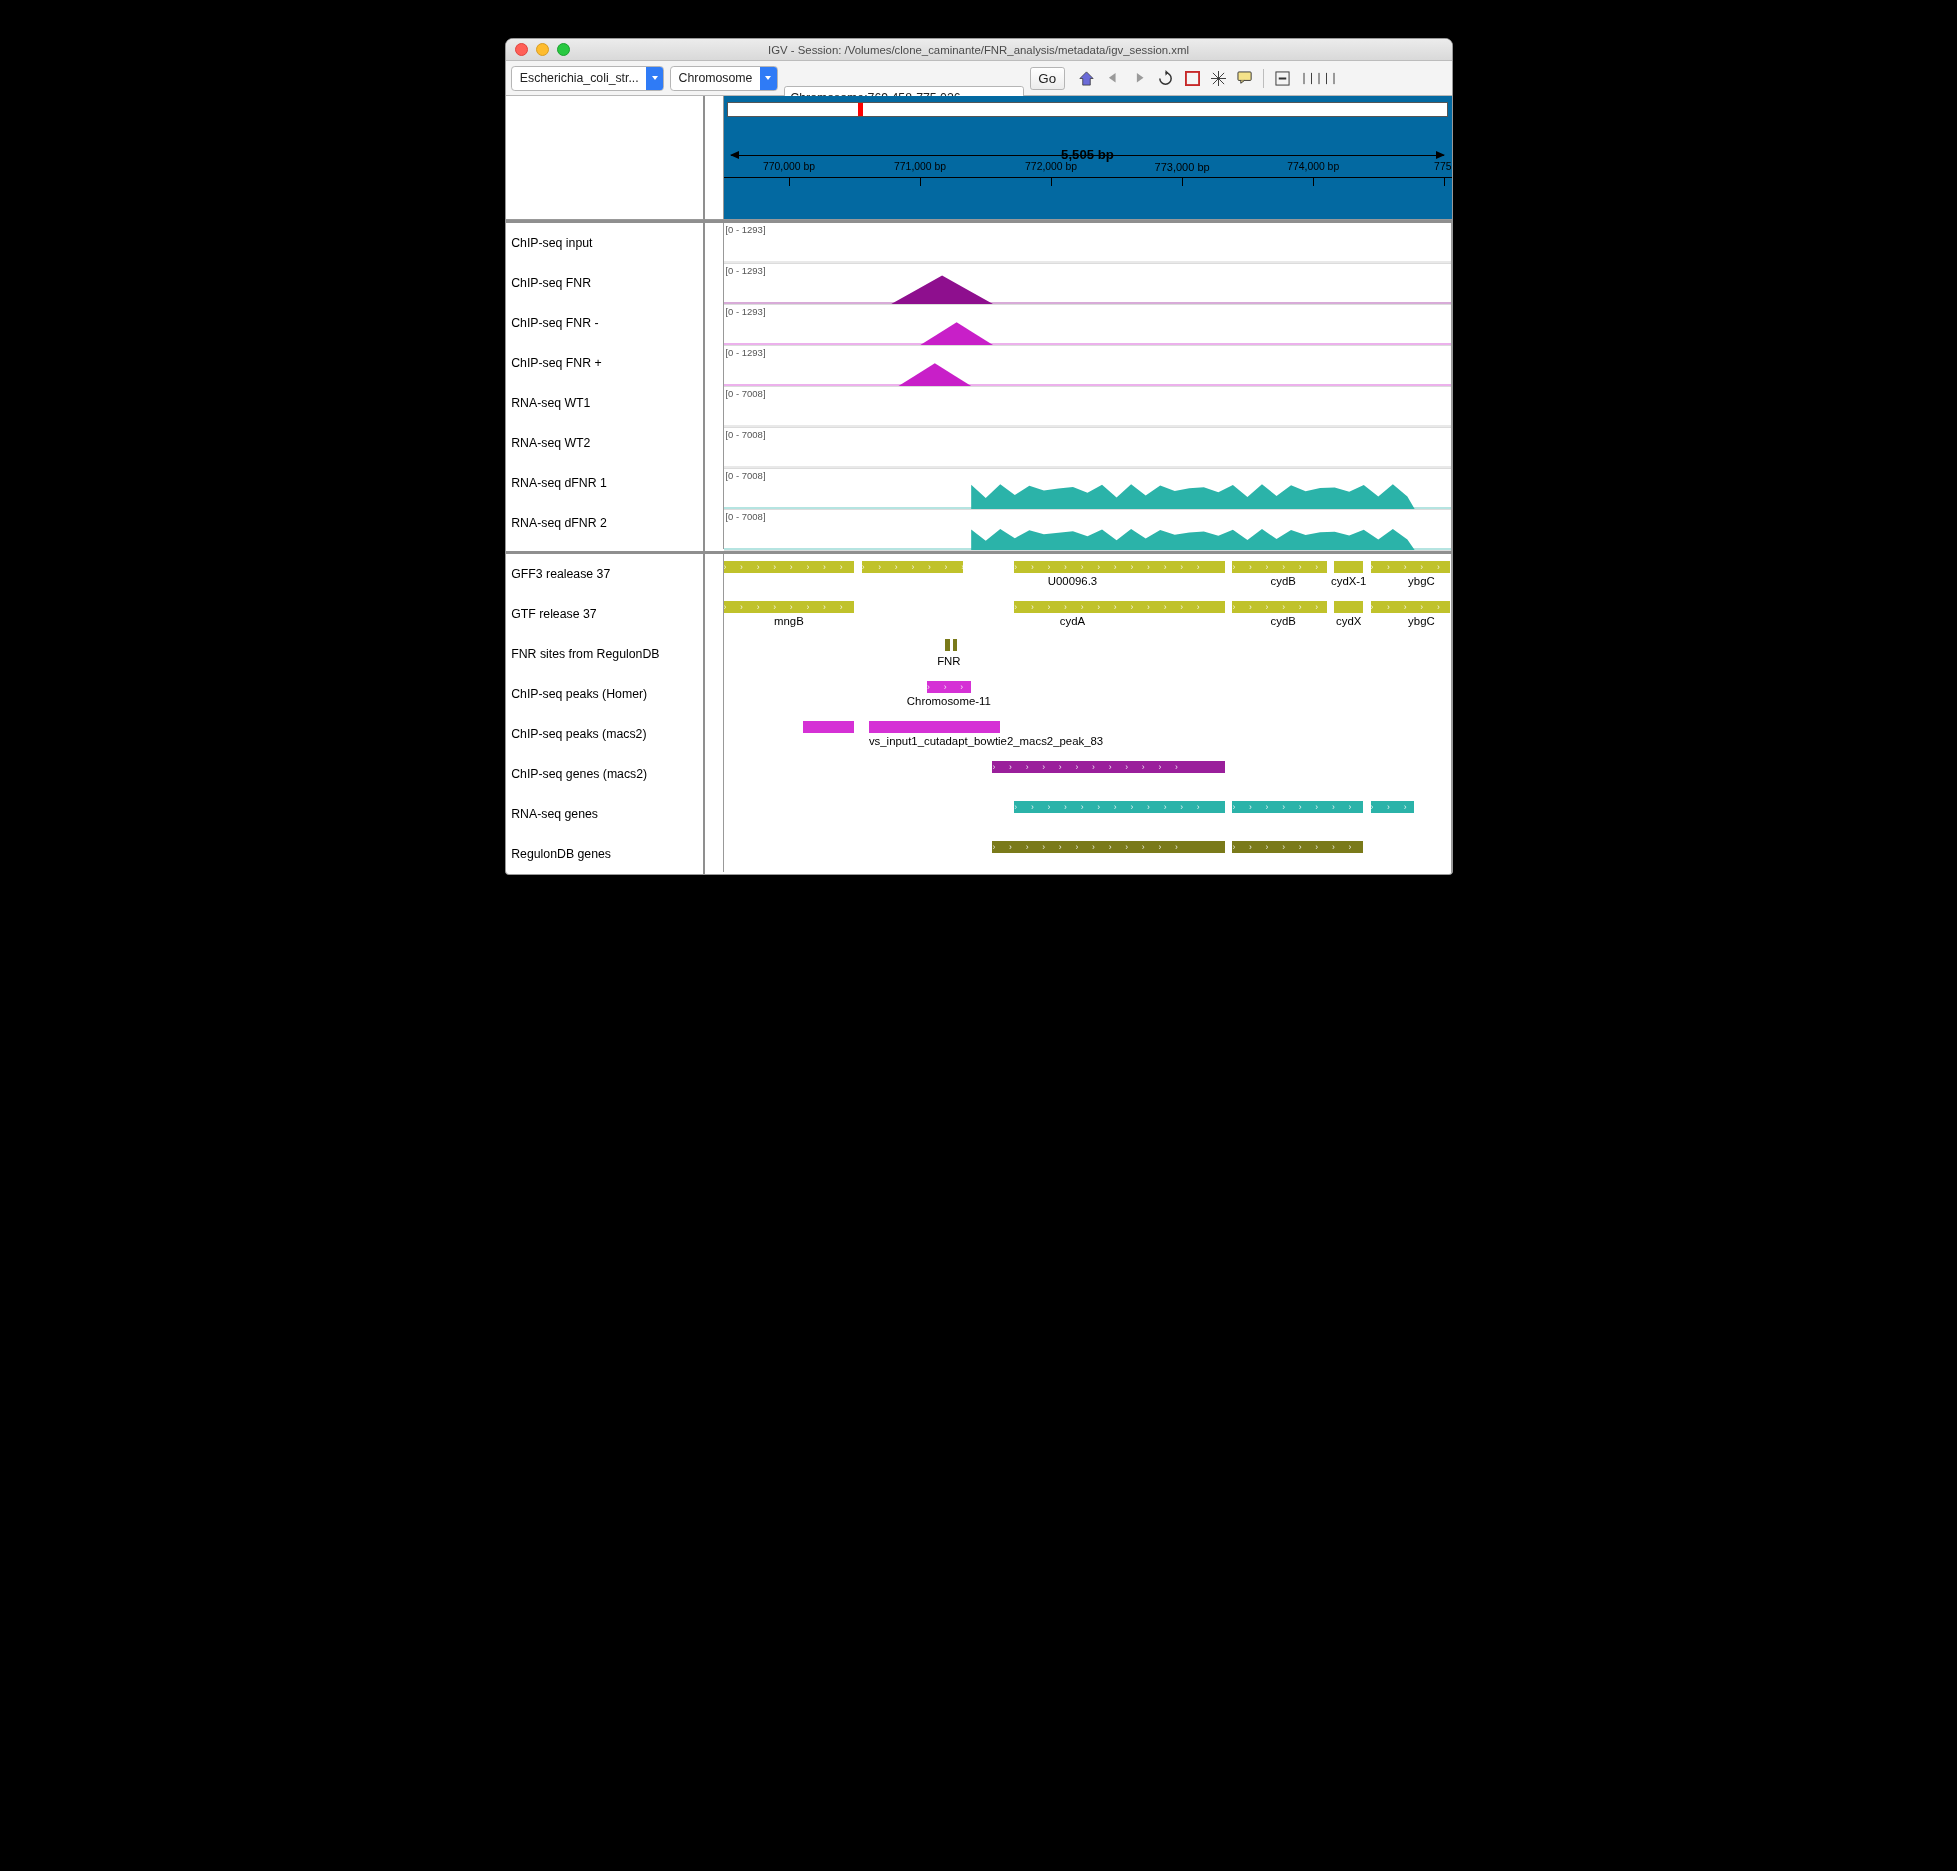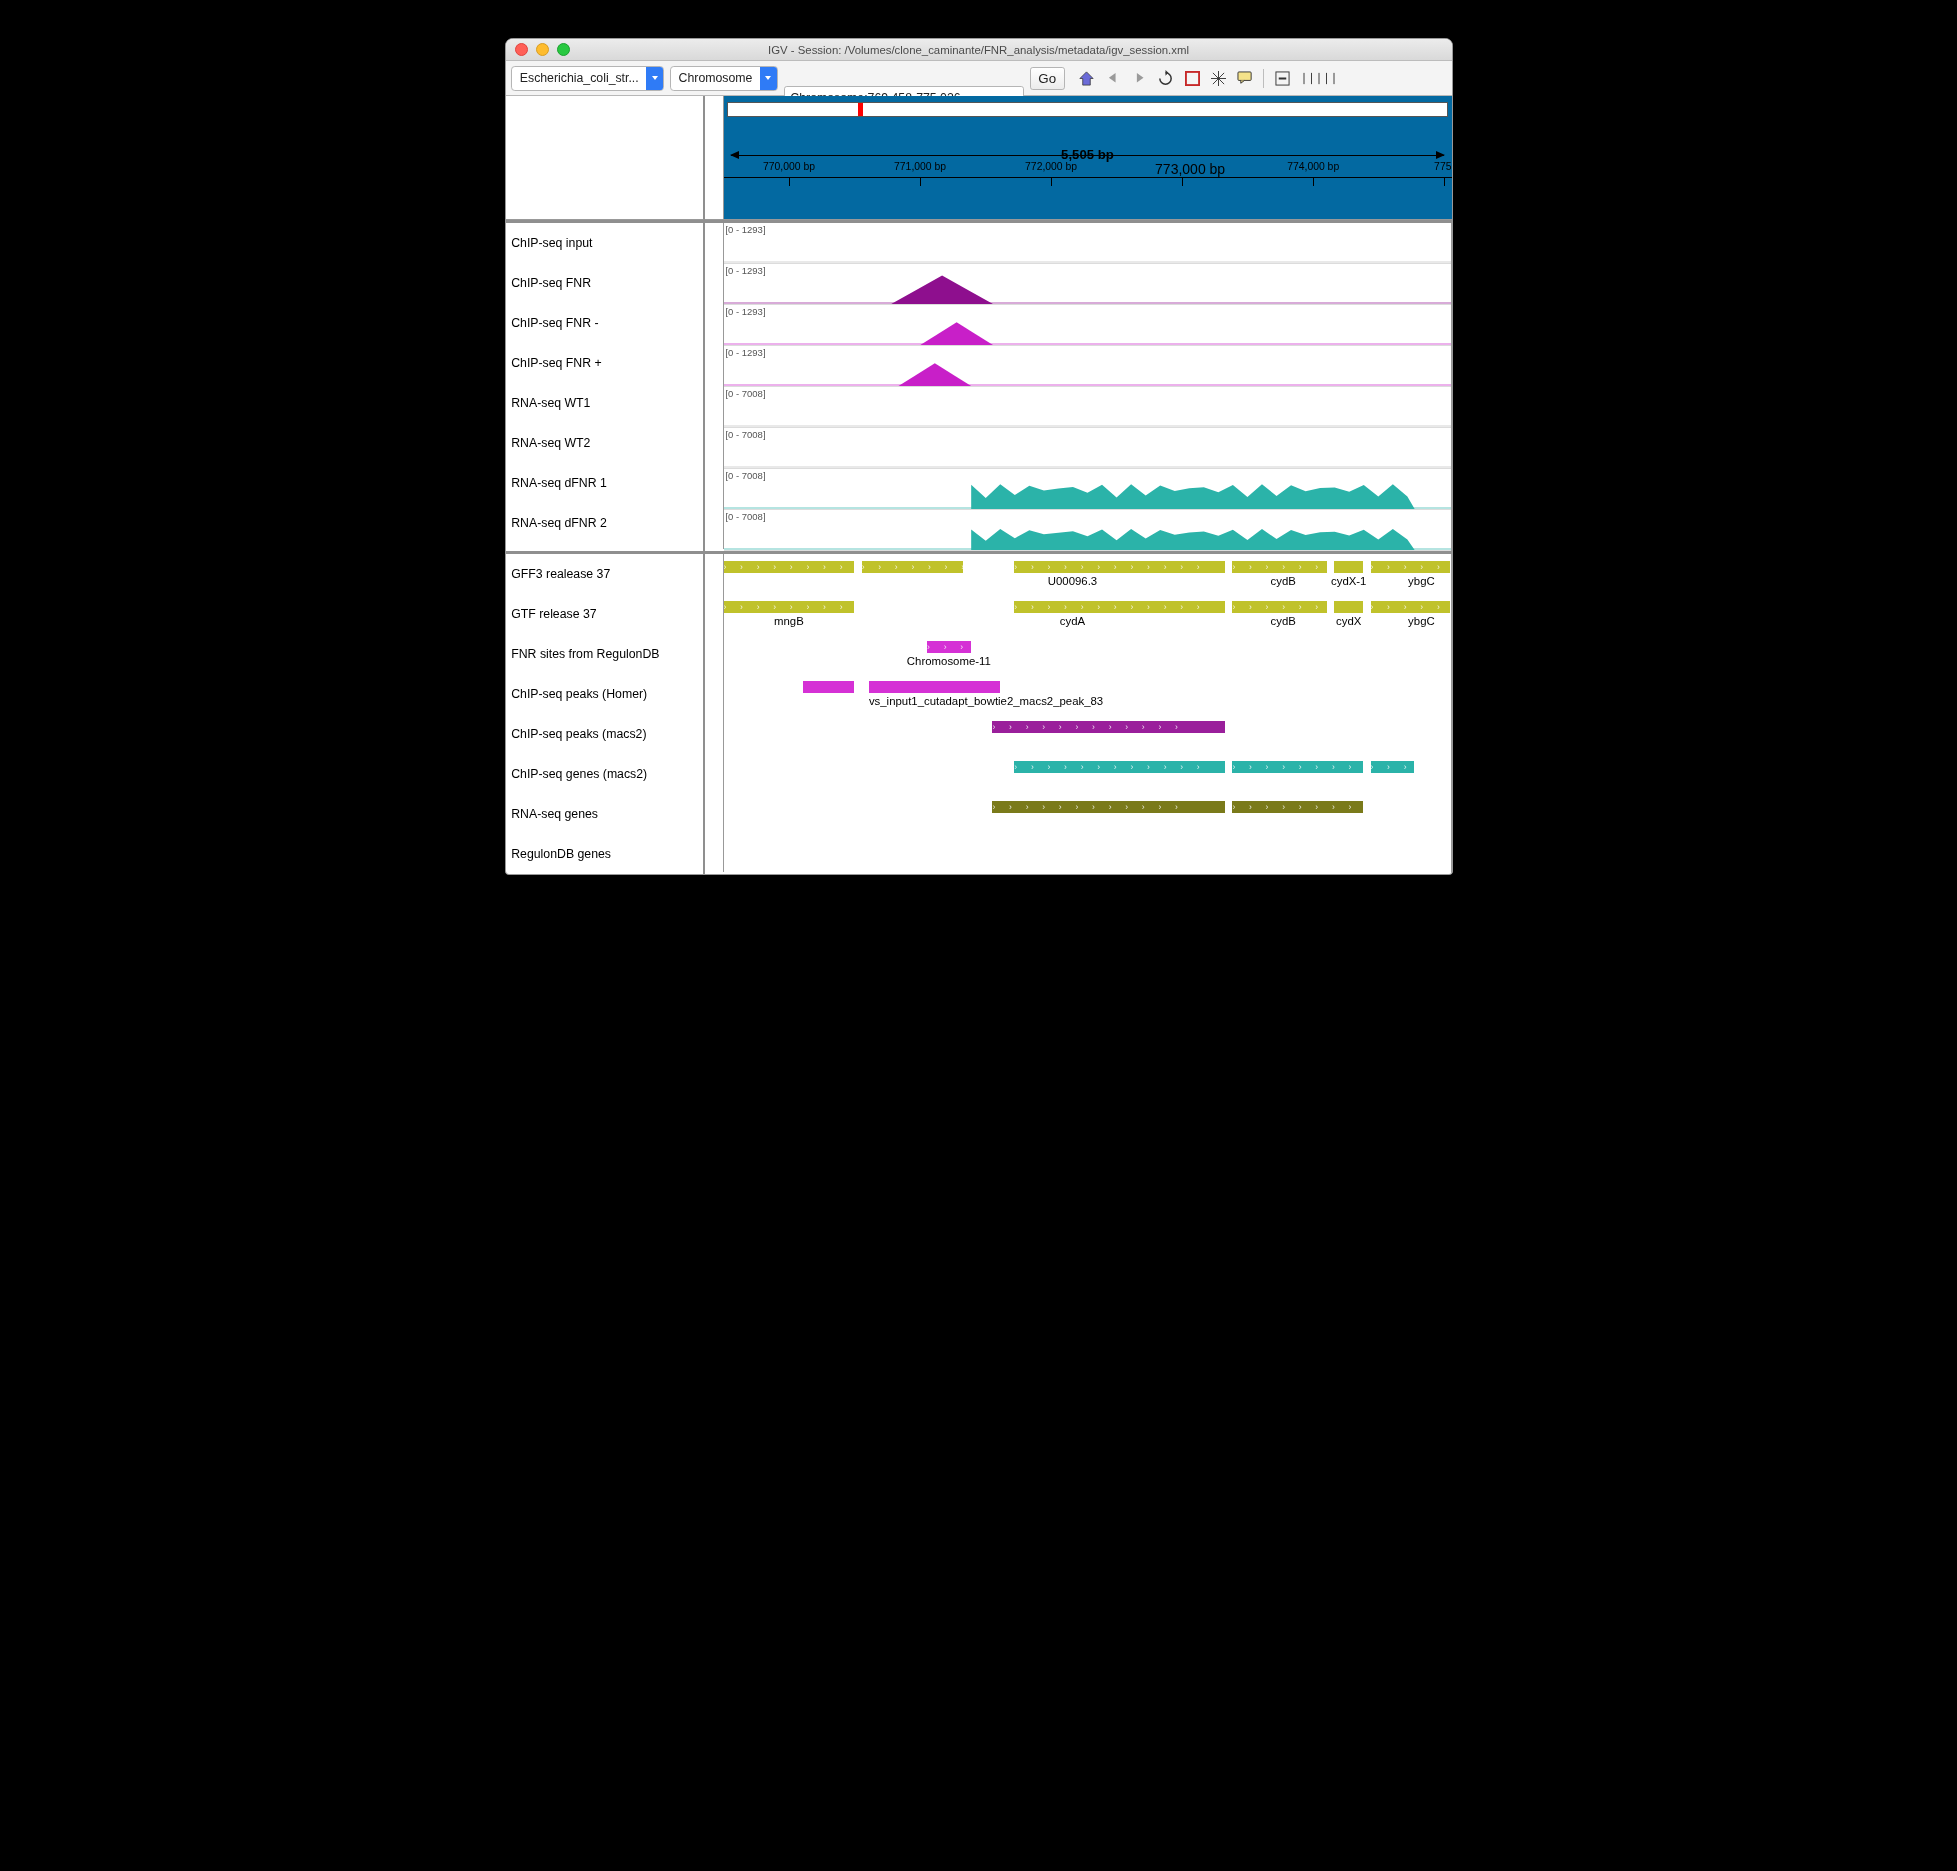--- a/index.html
+++ b/index.html
@@ -165,21 +165,21 @@
           </div>
           <div style="position: absolute; left: 27%; top: 0px;">
             <div style="position:absolute;top:-17px;left:0;transform:translateX(-50%);font-size:10.4px;white-space:nowrap">771,000 bp</div>
             <div style="width:0.9px;height:7.6px;background:#000;margin:0 auto"></div>
           </div>
           <div style="position: absolute; left: 45%; top: 0px;">
             <div style="position:absolute;top:-17px;left:0;transform:translateX(-50%);font-size:10.4px;white-space:nowrap">772,000 bp</div>
             <div style="width:0.9px;height:7.6px;background:#000;margin:0 auto"></div>
           </div>
           <div style="position: absolute; left: 63%; top: 0px;">
-            <div style="position:absolute;top:-17px;left:8px;transform:translateX(-50%);font-size:14px;white-space:nowrap">773,000 bp</div>
+            <div style="position:absolute;top:-17px;left:0;transform:translateX(-50%);font-size:11px;white-space:nowrap">773,000 bp</div>
             <div style="width:0.9px;height:7.6px;background:#000;margin:0 auto"></div>
           </div>
           <div style="position: absolute; left: 81%; top: 0px;">
             <div style="position:absolute;top:-17px;left:0;transform:translateX(-50%);font-size:10.4px;white-space:nowrap">774,000 bp</div>
             <div style="width:0.9px;height:7.6px;background:#000;margin:0 auto"></div>
           </div>
           <div style="position: absolute; left: 99%; top: 0px;">
             <div style="position:absolute;top:-17px;left:0;transform:translateX(-50%);font-size:10.4px;white-space:nowrap">775,</div>
             <div style="width:0.9px;height:7.6px;background:#000;margin:0 auto"></div>
           </div>
@@ -290,20 +290,25 @@
           <div class="bar olive" style="left: 84%; width: 4%;"></div>
           <div class="bar olive" style="left: 89%; width: 11%;"></div>
           <div class="chev" style="left: 89%; width: 11%;">› › › › › › › › › › › ›</div>
           <div class="lbl" style="left: 9%;">mngB</div>
           <div class="lbl" style="left: 48%;">cydA</div>
           <div class="lbl" style="left: 77%;">cydB</div>
           <div class="lbl" style="left: 86%;">cydX</div>
           <div class="lbl" style="left: 96%;">ybgC</div>
         </div>
         <div class="feat-row">
+          <div class="bar darkolive" style="left: 30.5%; width: 0.6%; top: 5.7px;"></div>
+          <div class="bar darkolive" style="left: 31.5%; width: 0.6%; top: 5.7px;"></div>
+          <div class="lbl" style="left: 31%;">FNR</div>
+        </div>
+        <div class="feat-row">
           <div class="bar magenta" style="left: 28%; width: 6%;"></div>
           <div class="chev" style="left: 28%; width: 6%;">› › › › › › › › › › › ›</div>
           <div class="lbl" style="left: 31%;">Chromosome-11</div>
         </div>
         <div class="feat-row">
           <div class="bar magenta" style="left: 11%; width: 7%;"></div>
           <div class="bar magenta" style="left: 20%; width: 18%;"></div>
           <div class="lbl" style="left: 20%; transform: none;">vs_input1_cutadapt_bowtie2_macs2_peak_83</div>
         </div>
         <div class="feat-row">

